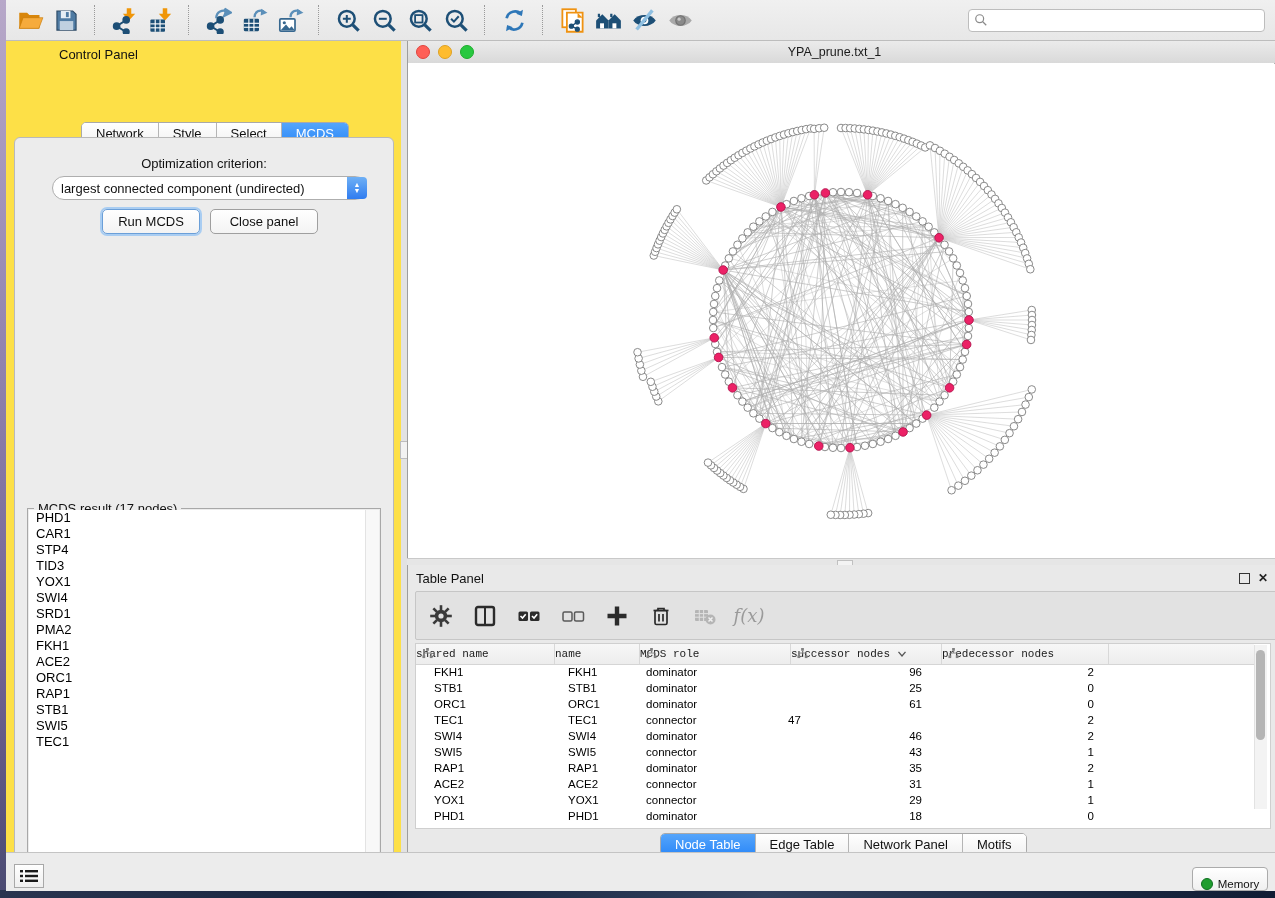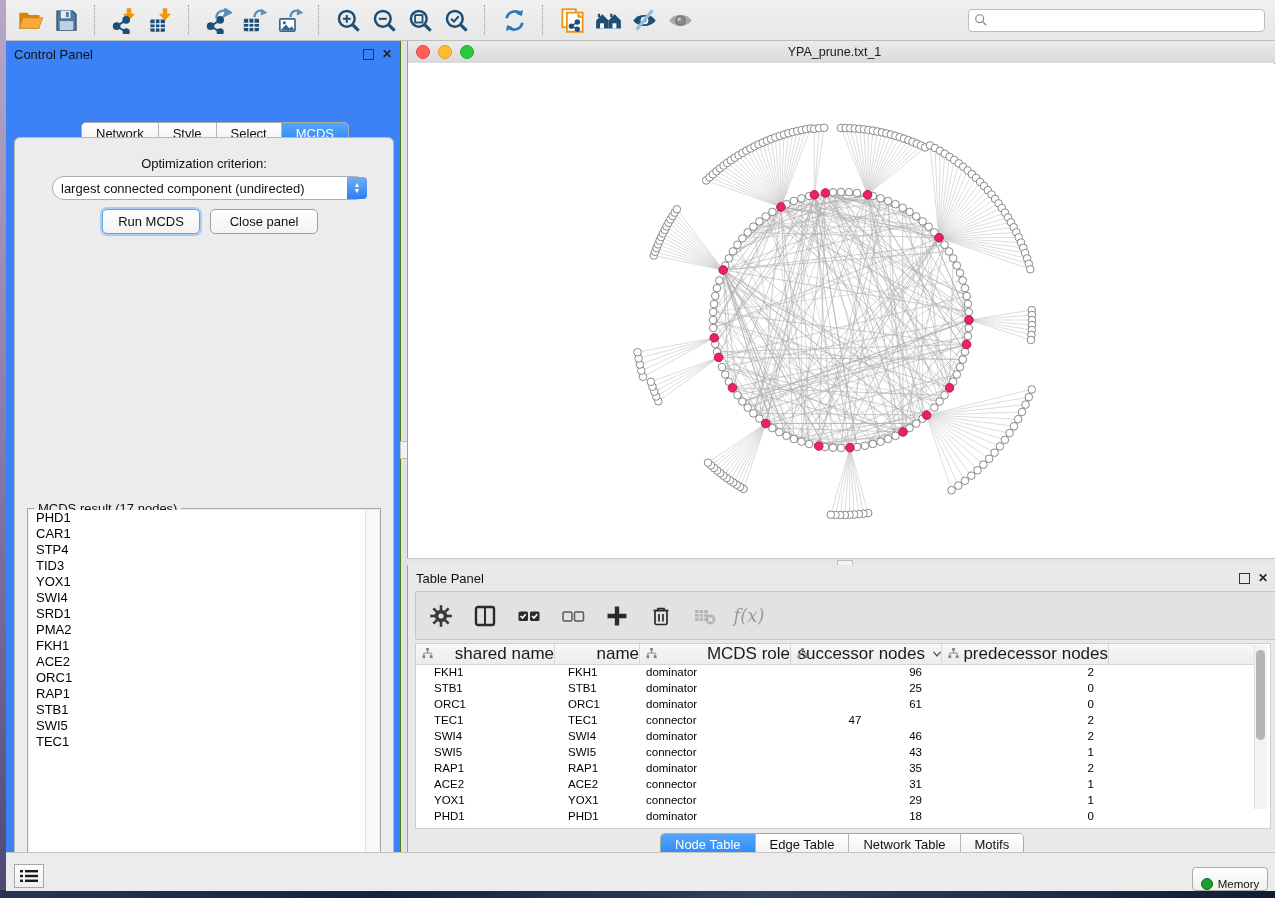--- a/index.html
+++ b/index.html
@@ -22,21 +22,21 @@
     border-bottom:1px solid #bdbdbd;display:flex;align-items:center;}
   .tb-group{display:flex;align-items:center;height:40px;padding:0 6px;}
   .tb-sep{width:1px;height:30px;border-left:1px dotted #9a9a9a;margin:0 4px;}
   .tb-btn{width:36px;height:34px;display:flex;align-items:center;justify-content:center;cursor:default;}
   .tb-btn svg{width:27px;height:27px;}
   #search-wrap{margin-left:auto;margin-right:10px;display:flex;align-items:center;}
   #search-box{width:290px;height:21px;background:#fff;border:1px solid #bdbdbd;border-radius:4px;
     display:flex;align-items:center;padding-left:5px;}
   #search-box input{border:none;outline:none;flex:1;font-size:12px;background:transparent;}
   
-  #control-panel{left:0;top:41px;width:394px;height:811px;background:#3b82f6;border-right:2px solid #4d7c0f;}
+  #control-panel{left:0;top:41px;width:394px;height:811px;background:#fde047;border-right:2px solid #4d7c0f;padding-left:45px;}
   .panel-header{height:26px;display:flex;align-items:center;padding:0 8px;font-size:13px;color:#111;}
   .panel-header .hdr-icons{margin-left:auto;display:flex;gap:8px;align-items:center;}
   .float-glyph{width:9px;height:9px;border:1.5px solid #333;display:inline-block;}
   .close-glyph{font-size:12px;font-weight:bold;color:#222;line-height:9px;}
   .seg-tabs{display:flex;border:1px solid #a9a9a9;border-radius:5px;overflow:hidden;background:#fff;}
   .seg-tab{font-size:13px;color:#111;background:linear-gradient(#ffffff,#f1f1f1);
     display:flex;align-items:center;justify-content:center;border-right:1px solid #b5b5b5;
     height:21px;padding:0 14px;cursor:default;white-space:nowrap;}
   .seg-tab:last-child{border-right:none;}
   .seg-tab.active{background:linear-gradient(#55a5fb,#2c88f8);color:#fff;}
@@ -78,22 +78,22 @@
   
   #table-panel{left:401px;top:565px;width:868px;height:287px;background:#e9e9e9;border-left:1px solid #9e9e9e;}
   #tbl-toolbar{left:7px;top:26px;width:852px;height:47px;background:#e2e2e2;border:1px solid #c6c6c6;border-radius:2px;
     display:flex;align-items:center;padding-left:10px;gap:14px;}
   .ttb-btn{width:30px;height:32px;display:flex;align-items:center;justify-content:center;}
   .ttb-btn svg{width:24px;height:24px;}
   .fx-label{font-family:"DejaVu Serif",serif;font-style:italic;color:#9a9a9a;font-size:18px;}
   #node-table{left:7px;top:78px;width:854px;height:184px;background:#fff;border:1px solid #cfcfcf;}
   #tbl-head{left:0;top:0;height:20px;width:838px;display:flex;background:linear-gradient(#f7f7f7,#ededed);
     border-bottom:1px solid #d5d5d5;}
-  .th{position:relative;display:flex;align-items:center;justify-content:flex-end;
-    border-right:1px solid #d8d8d8;font-size:17px;color:#1a1a1a;}
+  .th{position:relative;display:flex;align-items:center;justify-content:flex-start;
+    border-right:1px solid #d8d8d8;font-size:11px;color:#1a1a1a;font-family:Liberation Mono, monospace;}
   .th .col-icon{position:absolute;left:6px;top:4px;}
   .th .sort-icon{margin-left:8px;}
   #tbl-body{left:0;top:20px;width:838px;}
   .tr{display:flex;height:16px;align-items:center;}
   .td{font-size:11.5px;color:#000;white-space:nowrap;overflow:hidden;}
   #tbl-scroll{right:3px;top:1px;width:12px;height:164px;background:#f3f3f3;border-left:1px solid #e2e2e2;}
   #tbl-thumb{left:1px;top:5px;width:9px;height:90px;background:#b5b5b5;border-radius:5px;}
   #tbl-tabs{left:252px;top:268px;}
   
   #status-bar{left:0;top:852px;width:1269px;height:38px;background:#ececec;border-top:1px solid #c4c4c4;}
@@ -1172,21 +1172,21 @@
             <div class="td" style="width: 138px; text-align: left; padding-left: 18px; box-sizing: border-box;">ORC1</div>
             <div class="td" style="width: 84px; text-align: left; padding-left: 14px; box-sizing: border-box;">ORC1</div>
             <div class="td" style="width: 150px; text-align: left; padding-left: 8px; box-sizing: border-box;">dominator</div>
             <div class="td" style="width: 150px; text-align: right; padding-right: 16px; box-sizing: border-box;">61</div>
             <div class="td" style="width: 166px; text-align: right; padding-right: 10px; box-sizing: border-box;">0</div>
           </div>
           <div class="tr">
             <div class="td" style="width: 138px; text-align: left; padding-left: 18px; box-sizing: border-box;">TEC1</div>
             <div class="td" style="width: 84px; text-align: left; padding-left: 14px; box-sizing: border-box;">TEC1</div>
             <div class="td" style="width: 150px; text-align: left; padding-left: 8px; box-sizing: border-box;">connector</div>
-            <div class="td" style="width: 150px; text-align: center; padding-right: 16px; box-sizing: border-box;">47</div>
+            <div class="td" style="width: 150px; text-align: left; padding-right: 16px; box-sizing: border-box;">47</div>
             <div class="td" style="width: 166px; text-align: right; padding-right: 10px; box-sizing: border-box;">2</div>
           </div>
           <div class="tr">
             <div class="td" style="width: 138px; text-align: left; padding-left: 18px; box-sizing: border-box;">SWI4</div>
             <div class="td" style="width: 84px; text-align: left; padding-left: 14px; box-sizing: border-box;">SWI4</div>
             <div class="td" style="width: 150px; text-align: left; padding-left: 8px; box-sizing: border-box;">dominator</div>
             <div class="td" style="width: 150px; text-align: right; padding-right: 16px; box-sizing: border-box;">46</div>
             <div class="td" style="width: 166px; text-align: right; padding-right: 10px; box-sizing: border-box;">2</div>
           </div>
           <div class="tr">
@@ -1225,21 +1225,21 @@
             <div class="td" style="width: 166px; text-align: right; padding-right: 10px; box-sizing: border-box;">0</div>
           </div>
         </div>
       <div class="abs" id="tbl-scroll">
         <div class="abs" id="tbl-thumb"></div>
       </div>
     </div>
     <div class="abs seg-tabs" id="tbl-tabs">
         <div class="seg-tab active">Node Table</div>
         <div class="seg-tab">Edge Table</div>
-        <div class="seg-tab">Network Table</div>
+        <div class="seg-tab">Network Panel</div>
         <div class="seg-tab">Motifs</div>
       </div>
   </div>
 
   <div class="abs" id="status-bar">
     <div class="abs" id="list-btn">
       <svg width="18" height="14" viewBox="0 0 18 14">
           <g fill="#1a1a1a">
             <rect x="0" y="1" width="3" height="2.4"></rect>
             <rect x="5" y="1" width="13" height="2.4"></rect>

